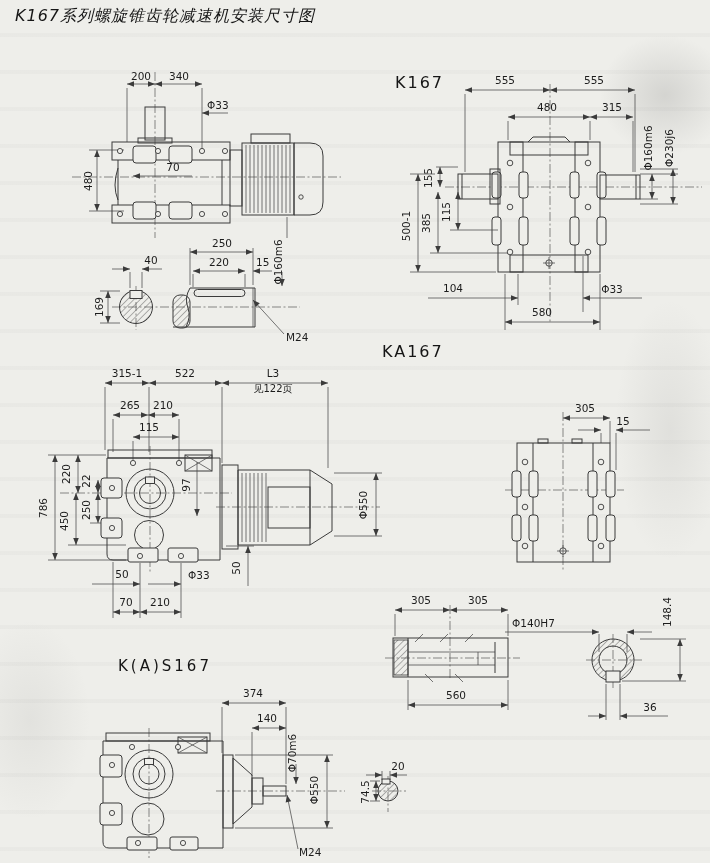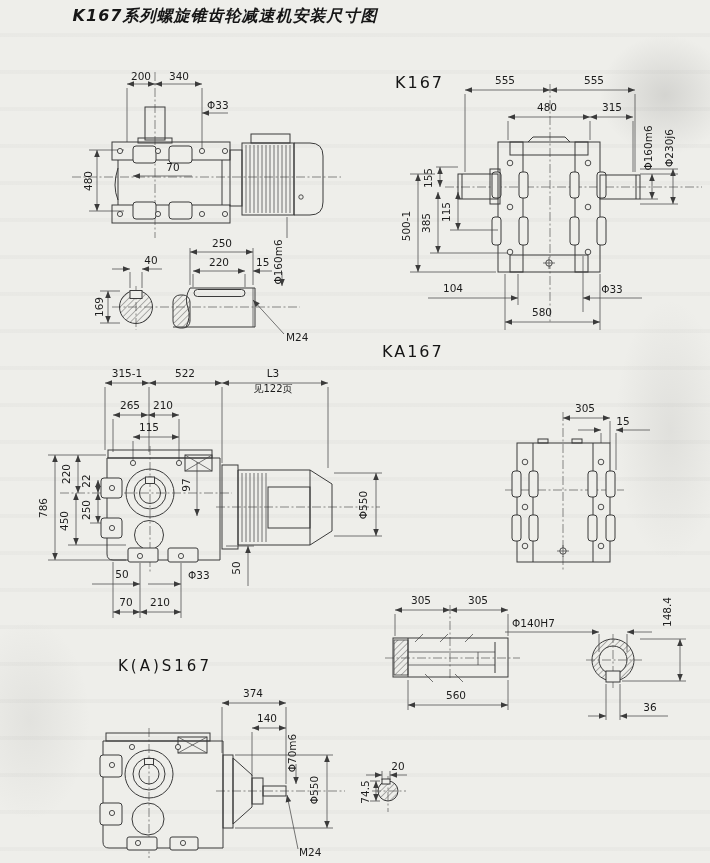--- a/index.html
+++ b/index.html
@@ -26,23 +26,22 @@
   .lt{stroke:#4a4a4a;stroke-width:0.75;fill:none;}
   .cl{stroke:#565656;stroke-width:0.7;fill:none;stroke-dasharray:9 2.5 2 2.5;}
   .bgf{fill:#eeeeea;stroke:#3b3b3b;stroke-width:1;}
   .hole{fill:#eeeeea;stroke:#3b3b3b;stroke-width:0.9;}
   .t{font-size:10.5px;fill:#1c1c1c;text-anchor:middle;}
   .ts{font-size:10.5px;fill:#1c1c1c;text-anchor:start;}
   .tl{font-size:16px;fill:#151515;text-anchor:start;letter-spacing:2px;font-weight:500;}
   .tnote{font-size:10px;fill:#1c1c1c;text-anchor:middle;}
   #title{
     position:absolute;left:15px;top:6px;width:420px;
-    font-size:16px;font-style:italic;font-weight:700;color:#161616;
+    font-size:16px;font-style:italic;font-weight:400;color:#161616;
     letter-spacing:1px;
-    text-align:center;
   }
 </style>
 </head>
 <body>
 
 <div id="title">K167系列螺旋锥齿轮减速机安装尺寸图</div>
 <div class="blob" id="b1"></div>
 <div class="blob" id="b2"></div>
 <div class="blob" id="b3"></div>
 

